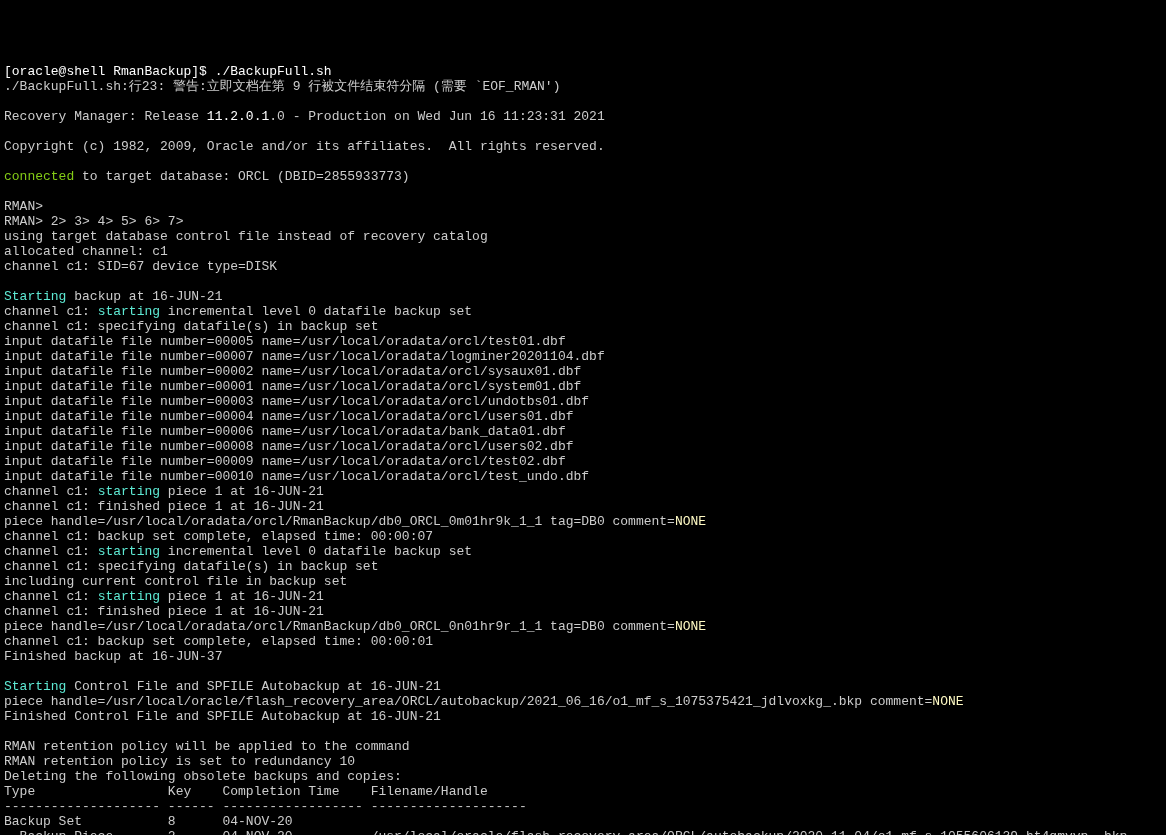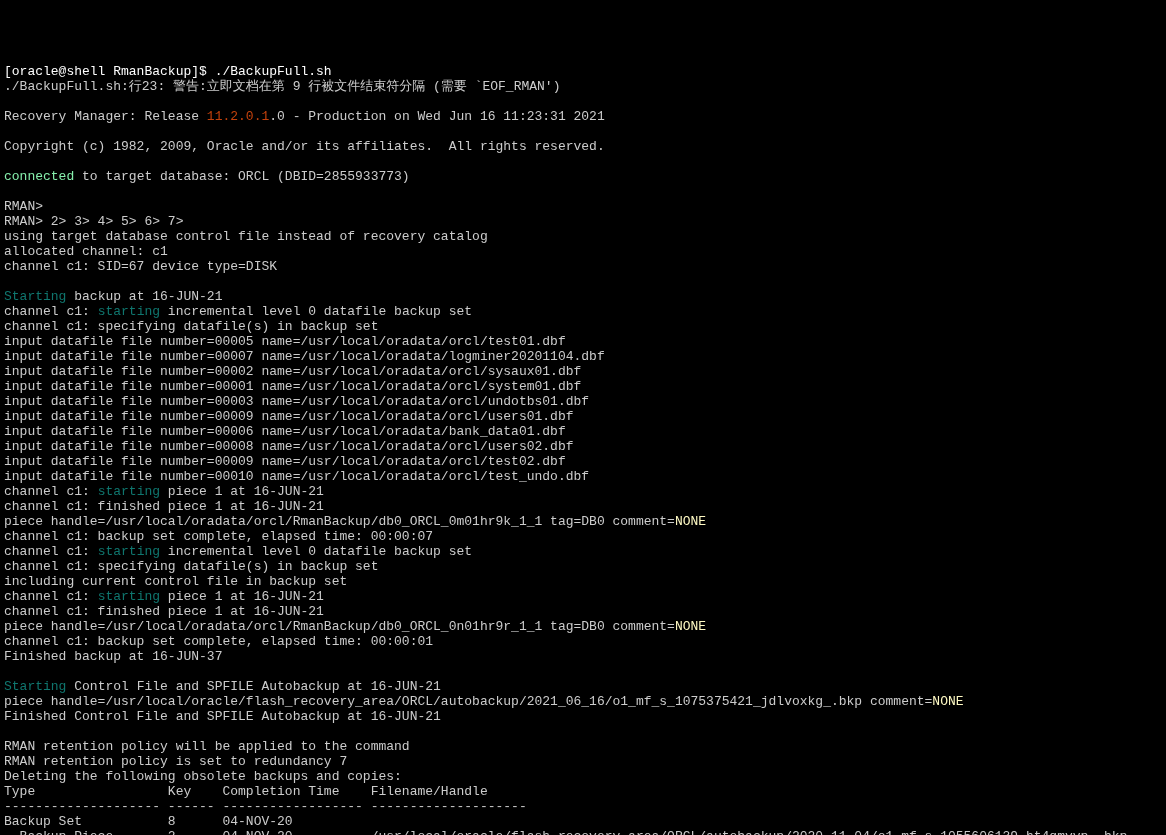--- a/index.html
+++ b/index.html
@@ -8,24 +8,24 @@
     color: #cccccc;
     font-family: "Consolas", "Monaco", "Courier New", monospace;
     font-size: 13px;
     line-height: 15px;
     padding: 4px;
     white-space: pre;
     width: 1166px;
     height: 835px;
     overflow: hidden;
   }
-  .green { color: #86efac; }
-  .blue { color: #0f766e; text-align: center; }
+  .green { color: #84cc16; }
+  .blue { color: #5eead4; text-align: center; }
   .magenta { color: #fef9c3; }
-  .orange { color: #c2410c; text-align: center; }
+  .orange { color: #ffffff; text-align: center; }
   .white { color: #ffffff; text-align: center; }
 </style>
 </head>
 <body>
 
 
 
 <div><span class="white">[oracle@shell RmanBackup]$ </span><span class="white">./BackupFull.sh</span>
 <span>./BackupFull.sh:行23: 警告:立即文档在第 9 行被文件结束符分隔 (需要 `EOF_RMAN')</span>
 
@@ -42,21 +42,21 @@
 <span>channel c1: SID=67 device type=DISK</span>
 
 <span class="blue">Starting</span><span> backup at 16-JUN-21</span>
 <span>channel c1: </span><span class="blue">starting</span><span> incremental level 0 datafile backup set</span>
 <span>channel c1: specifying datafile(s) in backup set</span>
 <span>input datafile file number=00005 name=/usr/local/oradata/orcl/test01.dbf</span>
 <span>input datafile file number=00007 name=/usr/local/oradata/logminer20201104.dbf</span>
 <span>input datafile file number=00002 name=/usr/local/oradata/orcl/sysaux01.dbf</span>
 <span>input datafile file number=00001 name=/usr/local/oradata/orcl/system01.dbf</span>
 <span>input datafile file number=00003 name=/usr/local/oradata/orcl/undotbs01.dbf</span>
-<span>input datafile file number=00009 name=/usr/local/oradata/orcl/users01.dbf</span>
+<span>input datafile file number=00004 name=/usr/local/oradata/orcl/users01.dbf</span>
 <span>input datafile file number=00006 name=/usr/local/oradata/bank_data01.dbf</span>
 <span>input datafile file number=00008 name=/usr/local/oradata/orcl/users02.dbf</span>
 <span>input datafile file number=00009 name=/usr/local/oradata/orcl/test02.dbf</span>
 <span>input datafile file number=00010 name=/usr/local/oradata/orcl/test_undo.dbf</span>
 <span>channel c1: </span><span class="blue">starting</span><span> piece 1 at 16-JUN-21</span>
 <span>channel c1: finished piece 1 at 16-JUN-21</span>
 <span>piece handle=/usr/local/oradata/orcl/RmanBackup/db0_ORCL_0m01hr9k_1_1 tag=DB0 comment=</span><span class="magenta">NONE</span>
 <span>channel c1: backup set complete, elapsed time: 00:00:07</span>
 <span>channel c1: </span><span class="blue">starting</span><span> incremental level 0 datafile backup set</span>
 <span>channel c1: specifying datafile(s) in backup set</span>
@@ -65,21 +65,21 @@
 <span>channel c1: finished piece 1 at 16-JUN-21</span>
 <span>piece handle=/usr/local/oradata/orcl/RmanBackup/db0_ORCL_0n01hr9r_1_1 tag=DB0 comment=</span><span class="magenta">NONE</span>
 <span>channel c1: backup set complete, elapsed time: 00:00:01</span>
 <span>Finished backup at 16-JUN-37</span>
 
 <span class="blue">Starting</span><span> Control File and SPFILE Autobackup at 16-JUN-21</span>
 <span>piece handle=/usr/local/oracle/flash_recovery_area/ORCL/autobackup/2021_06_16/o1_mf_s_1075375421_jdlvoxkg_.bkp comment=</span><span class="magenta">NONE</span>
 <span>Finished Control File and SPFILE Autobackup at 16-JUN-21</span>
 
 <span>RMAN retention policy will be applied to the command</span>
-<span>RMAN retention policy is set to redundancy 7</span>
+<span>RMAN retention policy is set to redundancy 10</span>
 <span>Deleting the following obsolete backups and copies:</span>
 <span>Type                 Key    Completion Time    Filename/Handle</span>
 <span>-------------------- ------ ------------------ --------------------</span>
 <span>Backup Set           8      04-NOV-20</span>
 <span>  Backup Piece       2      04-NOV-20          /usr/local/oracle/flash_recovery_area/ORCL/autobackup/2020_11_04/o1_mf_s_1055606139_ht4qmvyp_.bkp</span>
 
 
 
 </div>
 

